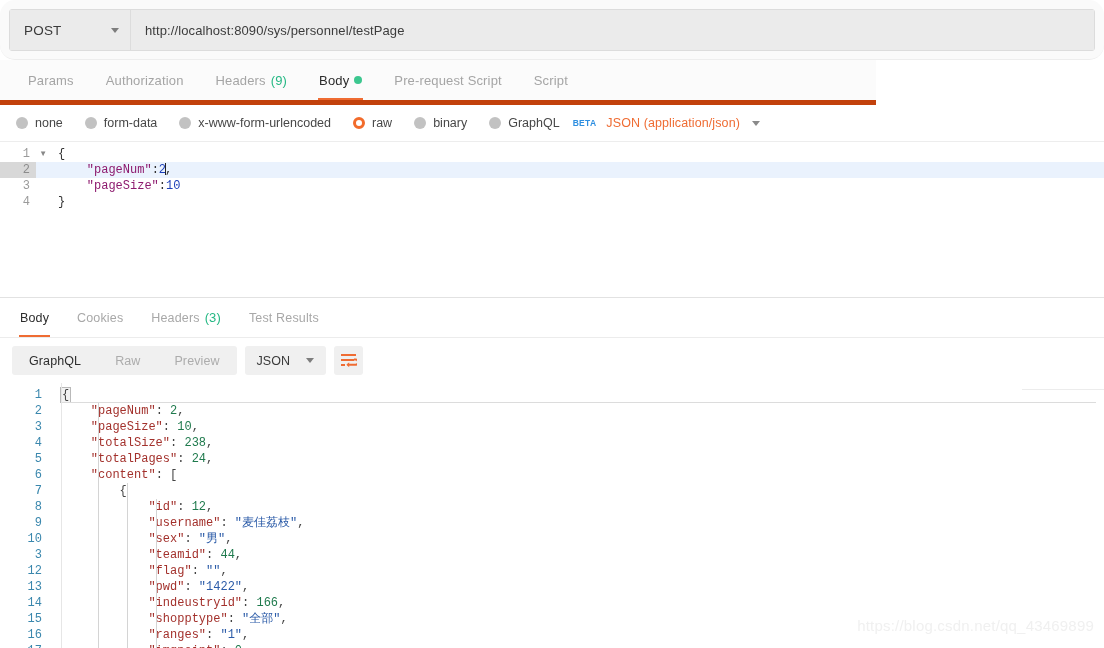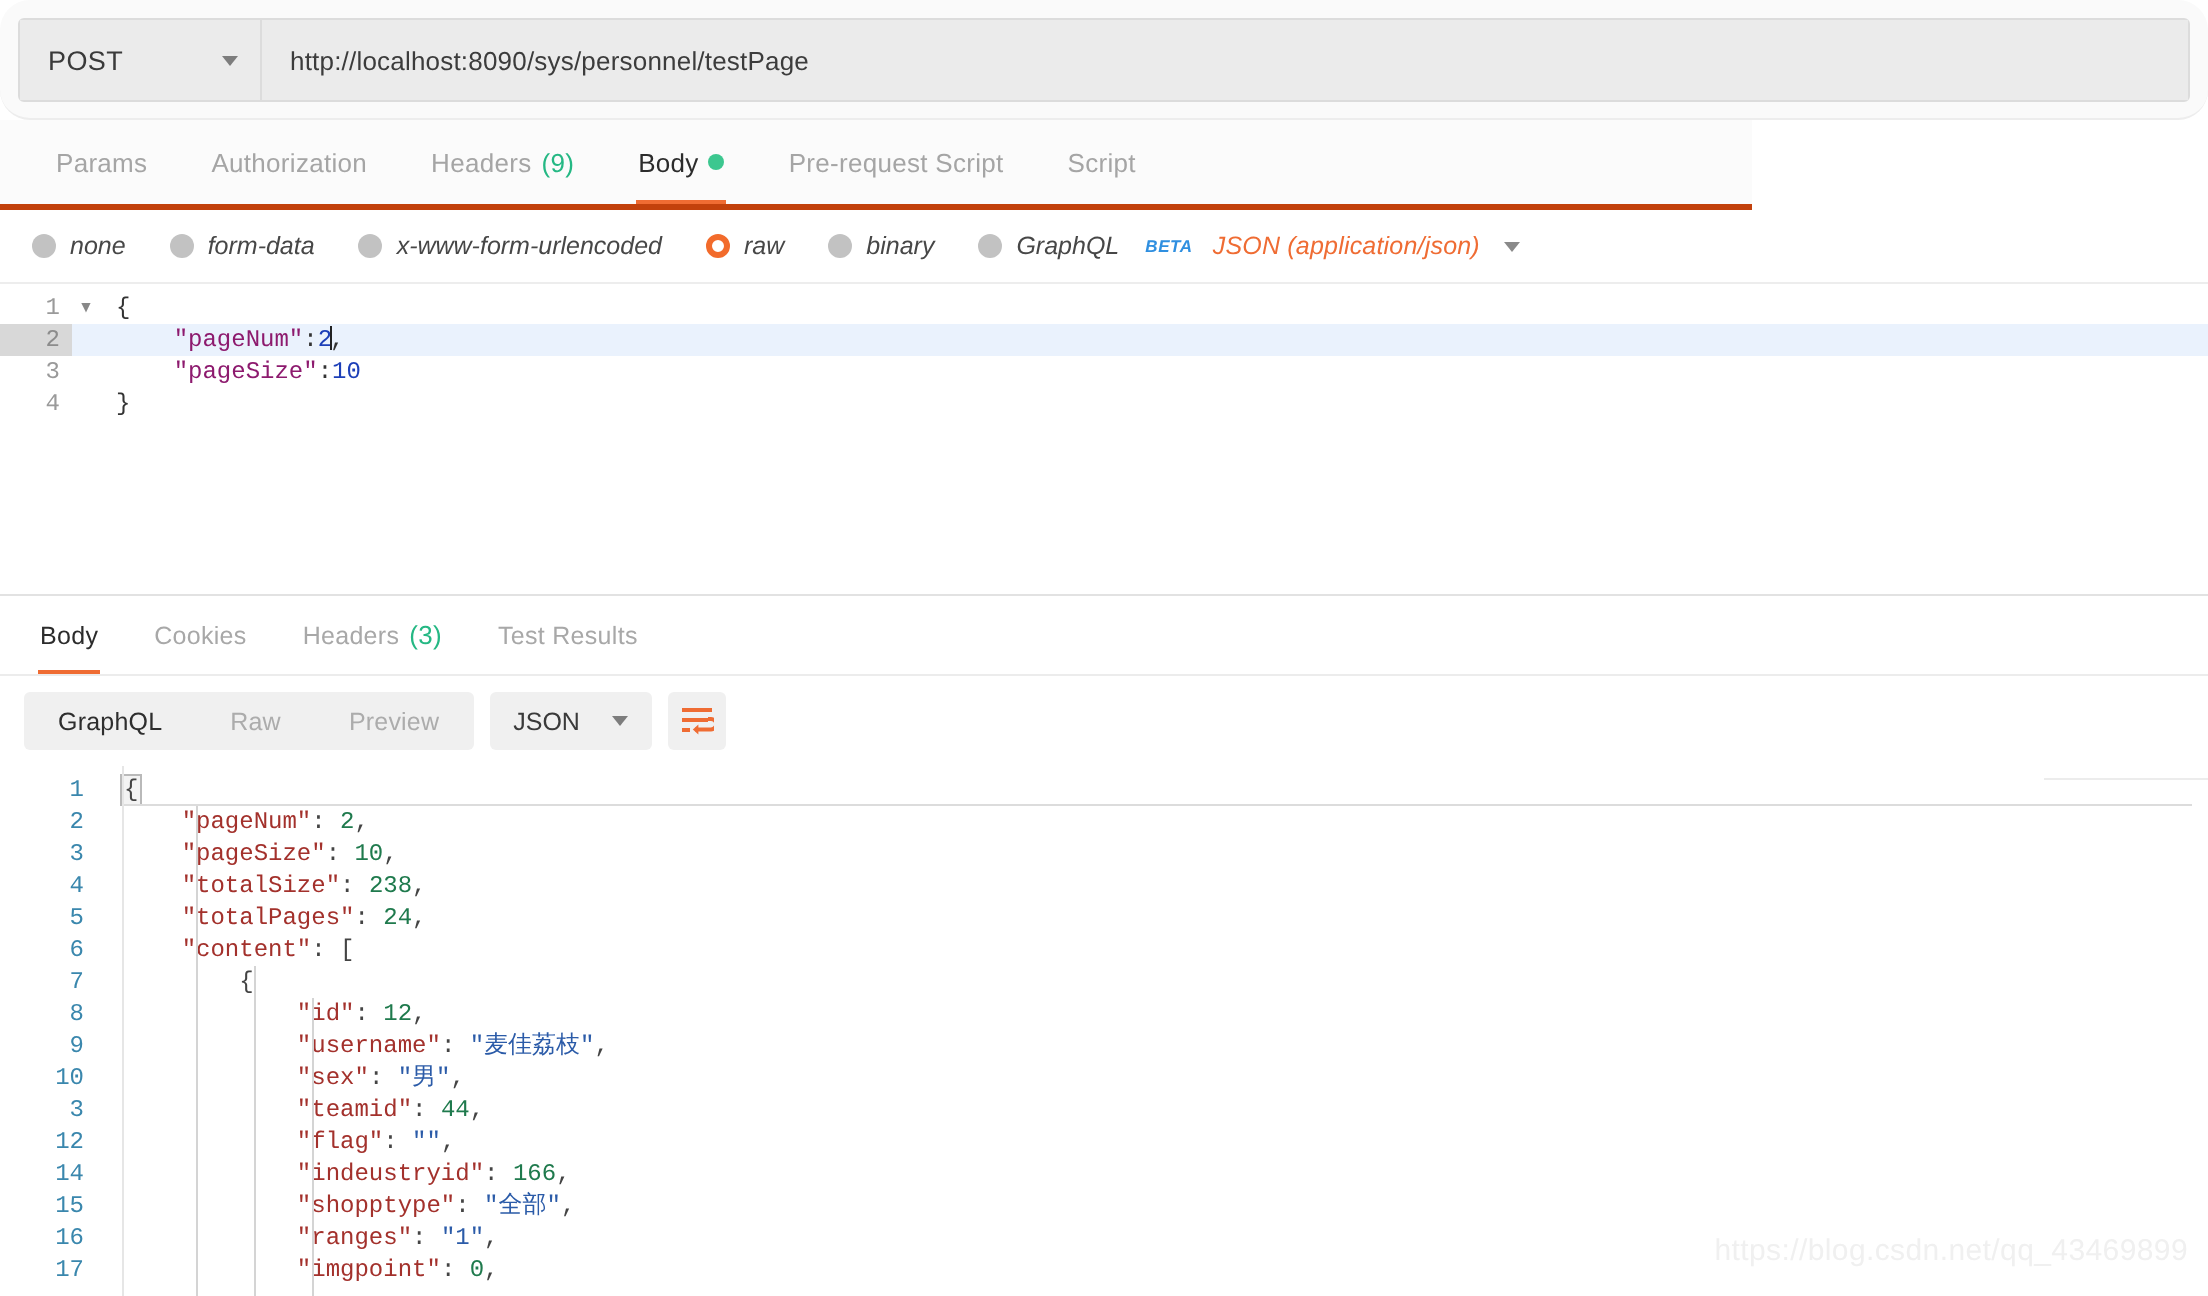--- a/index.html
+++ b/index.html
@@ -50,21 +50,21 @@
     background: #ebebeb;
     font-size: 13px; color: #3c3c3c;
     letter-spacing: .1px;
     cursor: text;
   }
 
   
   .req-tabs {
     position: absolute; left: 0; top: 60px; width: 876px; height: 45px;
     background: #fbfbfb;
-    border-bottom: 3px solid #c2410c;
+    border-bottom: 5px solid #c2410c;
     display: flex; align-items: stretch;
     padding-left: 12px;
   }
   .req-tab {
     display: flex; align-items: center; gap: 5px;
     padding: 0 16px;
     font-size: 13px; color: #a5a5a5;
     cursor: pointer;
     position: relative;
     letter-spacing: .15px;
@@ -81,21 +81,20 @@
     background: #3cc78f; display: inline-block;
   }
 
   
   .bodytype-row {
     position: absolute; left: 0; top: 105px; width: 1104px; height: 37px;
     background: #fff;
     display: flex; align-items: center;
     padding-left: 16px;
     border-bottom: 1px solid #ededed;
-    font-style: italic;
   }
   .radio-opt {
     display: flex; align-items: center; gap: 7px;
     margin-right: 22px;
     font-size: 12.5px; color: #474747;
     cursor: pointer;
     white-space: nowrap;
   }
   .radio-dot {
     width: 12px; height: 12px; border-radius: 50%;
@@ -393,20 +392,21 @@
       <div class="code-line"><div class="gutter">3</div><div class="codetext"><span class="r-punct">    </span><span class="r-key">"pageSize"</span><span class="r-punct">: </span><span class="r-num">10</span><span class="r-punct">,</span></div></div>
       <div class="code-line"><div class="gutter">4</div><div class="codetext"><span class="r-punct">    </span><span class="r-key">"totalSize"</span><span class="r-punct">: </span><span class="r-num">238</span><span class="r-punct">,</span></div></div>
       <div class="code-line"><div class="gutter">5</div><div class="codetext"><span class="r-punct">    </span><span class="r-key">"totalPages"</span><span class="r-punct">: </span><span class="r-num">24</span><span class="r-punct">,</span></div></div>
       <div class="code-line"><div class="gutter">6</div><div class="codetext"><span class="r-punct">    </span><span class="r-key">"content"</span><span class="r-punct">: [</span></div></div>
       <div class="code-line"><div class="gutter">7</div><div class="codetext"><span class="r-punct">        {</span></div></div>
       <div class="code-line"><div class="gutter">8</div><div class="codetext"><span class="r-punct">            </span><span class="r-key">"id"</span><span class="r-punct">: </span><span class="r-num">12</span><span class="r-punct">,</span></div></div>
       <div class="code-line"><div class="gutter">9</div><div class="codetext"><span class="r-punct">            </span><span class="r-key">"username"</span><span class="r-punct">: </span><span class="r-str">"麦佳荔枝"</span><span class="r-punct">,</span></div></div>
       <div class="code-line"><div class="gutter">10</div><div class="codetext"><span class="r-punct">            </span><span class="r-key">"sex"</span><span class="r-punct">: </span><span class="r-str">"男"</span><span class="r-punct">,</span></div></div>
       <div class="code-line"><div class="gutter">3</div><div class="codetext"><span class="r-punct">            </span><span class="r-key">"teamid"</span><span class="r-punct">: </span><span class="r-num">44</span><span class="r-punct">,</span></div></div>
       <div class="code-line"><div class="gutter">12</div><div class="codetext"><span class="r-punct">            </span><span class="r-key">"flag"</span><span class="r-punct">: </span><span class="r-str">""</span><span class="r-punct">,</span></div></div>
+      <div class="code-line"><div class="gutter">13</div><div class="codetext"><span class="r-punct">            </span><span class="r-key">"pwd"</span><span class="r-punct">: </span><span class="r-str">"1422"</span><span class="r-punct">,</span></div></div>
       <div class="code-line"><div class="gutter">14</div><div class="codetext"><span class="r-punct">            </span><span class="r-key">"indeustryid"</span><span class="r-punct">: </span><span class="r-num">166</span><span class="r-punct">,</span></div></div>
       <div class="code-line"><div class="gutter">15</div><div class="codetext"><span class="r-punct">            </span><span class="r-key">"shopptype"</span><span class="r-punct">: </span><span class="r-str">"全部"</span><span class="r-punct">,</span></div></div>
       <div class="code-line"><div class="gutter">16</div><div class="codetext"><span class="r-punct">            </span><span class="r-key">"ranges"</span><span class="r-punct">: </span><span class="r-str">"1"</span><span class="r-punct">,</span></div></div>
       <div class="code-line"><div class="gutter">17</div><div class="codetext"><span class="r-punct">            </span><span class="r-key">"imgpoint"</span><span class="r-punct">: </span><span class="r-num">0</span><span class="r-punct">,</span></div></div>
     </div>
   <div class="v-sep" style="left:61px; top:0; height:265px;"></div>
   <div class="line1-underline" style="top:19px;"></div>
   <div class="indent-guide" style="left:98px; top:20px; height:245px;"></div>
   <div class="indent-guide" style="left:127px; top:100px; height:165px;"></div>
   <div class="indent-guide" style="left:156px; top:116px; height:149px;"></div>

